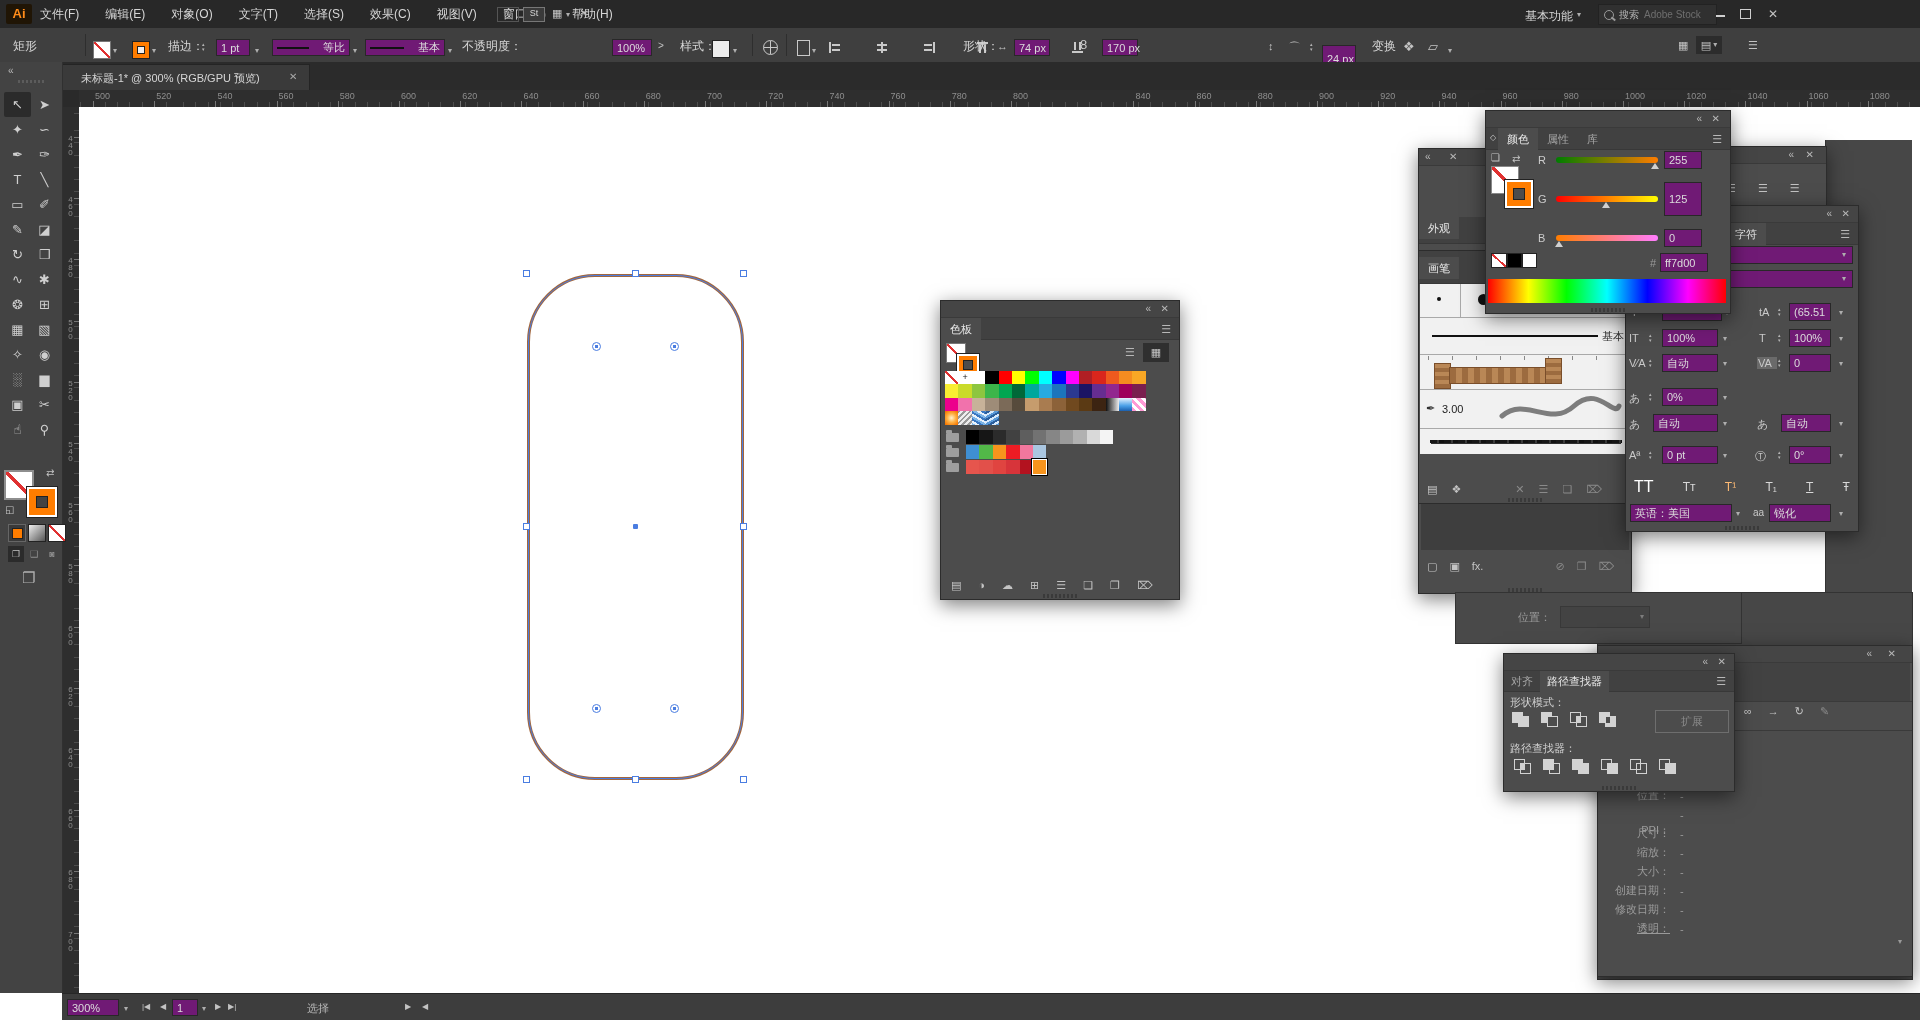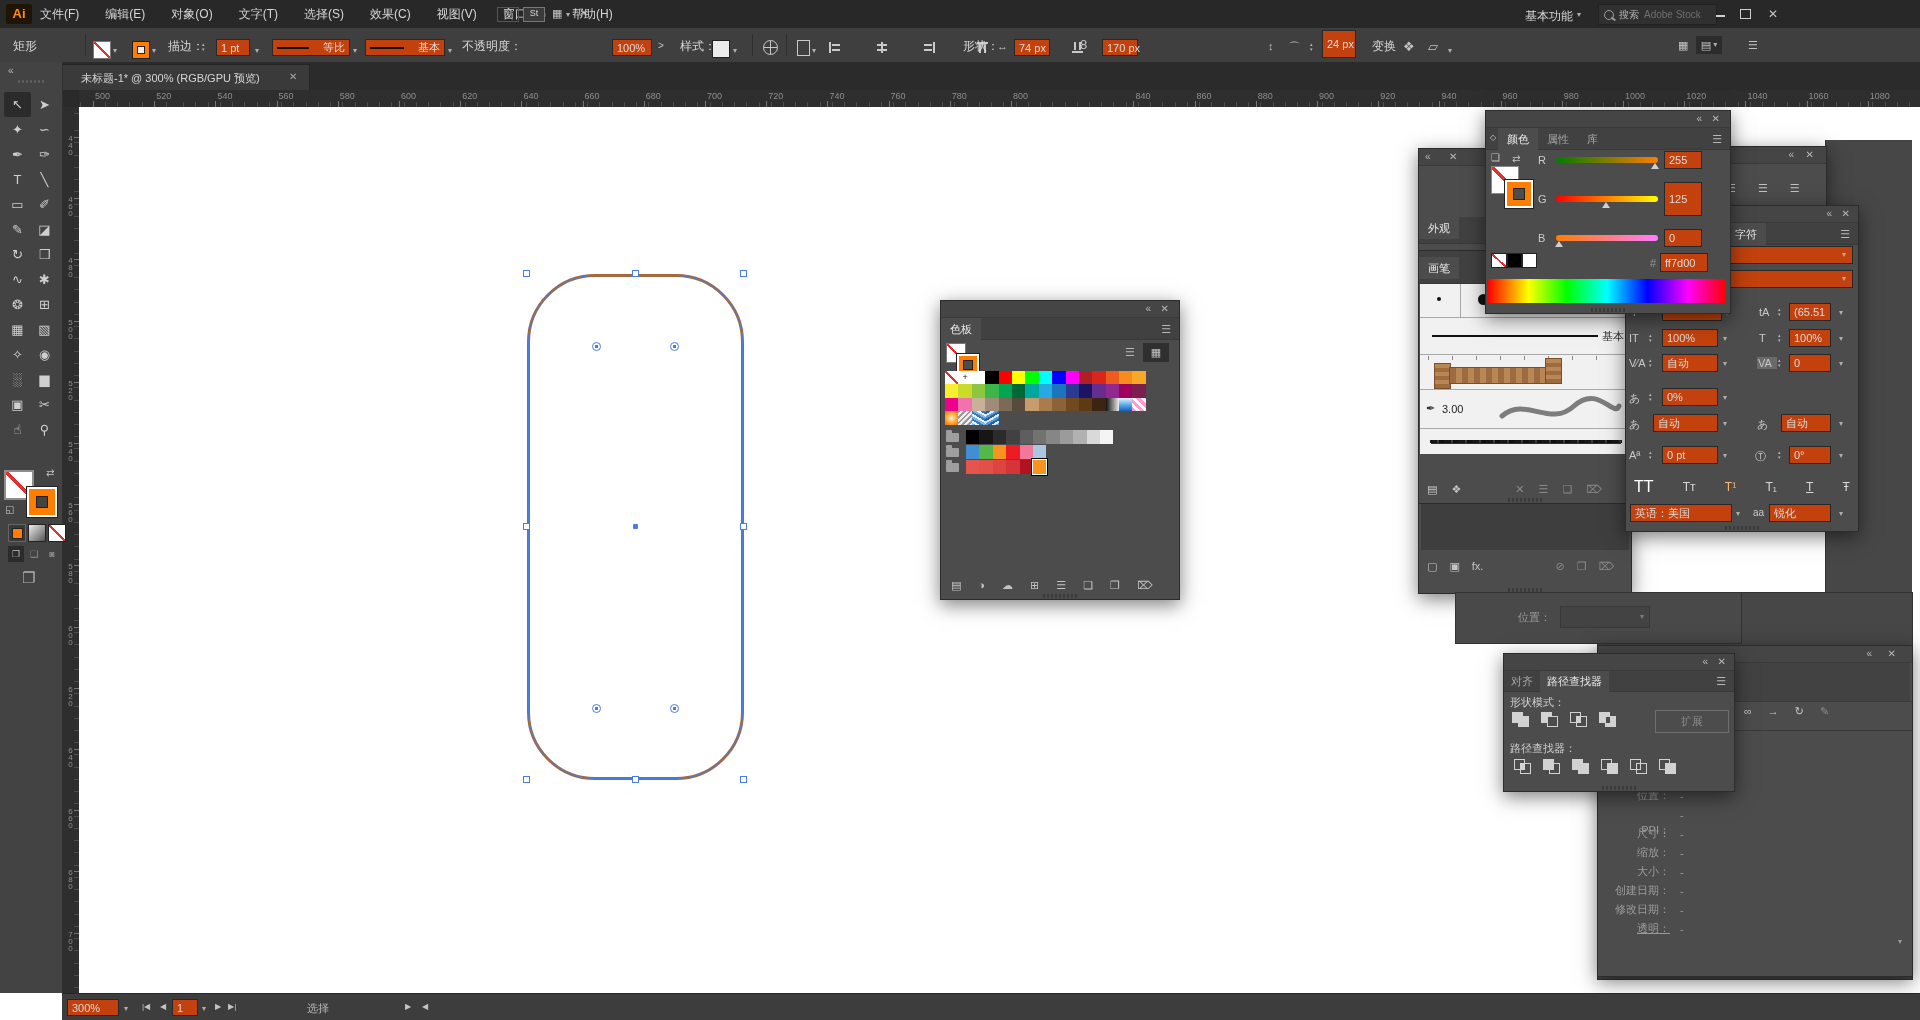--- a/index.html
+++ b/index.html
@@ -4,21 +4,21 @@
 <style>
   html,body{margin:0;padding:0;background:#1a1a1a}
   #app{position:relative;width:1920px;height:1020px;overflow:hidden;background:#fff;
        font-family:"Liberation Sans","DejaVu Sans",sans-serif;cursor:default}
   .abs{position:absolute}
   .row{display:flex;align-items:center}
   .txt{color:#d6d6d6;font-size:12px;white-space:nowrap}
   .dim{color:#9a9a9a}
   .ic{color:#c3c3c3;font-size:11px;line-height:1}
   .chev{color:#aeaeae;font-size:8px;line-height:1}
-  .inp{background:#c2410c;border:1px solid #282828;color:#dcdcdc;font-size:11px;
+  .inp{background:#701a75;border:1px solid #282828;color:#dcdcdc;font-size:11px;
        display:flex;align-items:center;padding:0 4px;box-sizing:border-box;white-space:nowrap}
   .stepper{display:flex;flex-direction:column;justify-content:center;color:#b5b5b5;font-size:5px;line-height:5px}
   
   #menubar{left:0;top:0;width:1920px;height:28px;background:#282828;border-bottom:1px solid #1c1c1c}
   #controlbar{left:0;top:28px;width:1920px;height:34px;background:#3f3f3f;border-bottom:1px solid #272727}
   #tabbar{left:0;top:62px;width:1920px;height:28px;background:#2b2b2b}
   #doctab{left:60px;top:64px;width:248px;height:26px;background:#3a3a3a;border:1px solid #242424;border-bottom:none}
   
   #hruler{left:79px;top:90px;width:1841px;height:17px;background:#2e2e2e;border-bottom:1px solid #1f1f1f;overflow:hidden;
     background-image:repeating-linear-gradient(90deg,transparent 0 11.24px,#4d4d4d 11.24px 12.24px);
@@ -166,21 +166,21 @@
     <span class="abs ic" style="left:997px;top:13px">↔</span>
     <div class="abs inp" style="left:1014px;top:11px;width:36px;height:17px">74 px</div>
     <span class="abs ic" style="left:1080px;top:10px;font-size:13px;color:#c9c9c9">8</span>
     <div class="abs inp" style="left:1102px;top:11px;width:36px;height:17px">170 px</div>
     <span class="abs ic" style="left:1268px;top:13px">↕</span>
     <span class="abs ic" style="left:1288px;top:13px;font-size:13px">⌒</span>
     <div class="abs stepper" style="left:1310px;top:11px;height:16px">
       <span>▴</span>
         <span>▾</span>
     </div>
-    <div class="abs inp" style="left:1322px;top:2px;width:34px;height:28px">24 px</div>
+    <div class="abs inp" style="left:1322px;top:17px;width:34px;height:28px">24 px</div>
     <span class="abs txt" style="left:1372px;top:10px">变换</span>
     <span class="abs ic" style="left:1403px;top:12px;font-size:13px">❖</span>
     <span class="abs ic" style="left:1428px;top:12px;font-size:13px">▱</span>
     <span class="abs chev" style="left:1448px;top:19px">▾</span>
     <span class="abs ic" style="left:1678px;top:12px">▦</span>
     <div class="abs row" style="left:1696px;top:8px;width:26px;height:18px;background:#2c2c2c;justify-content:center;gap:2px">
       <span class="ic">▤</span>
       <span class="chev">▾</span>
     </div>
     <span class="abs ic" style="left:1748px;top:12px">☰</span>

